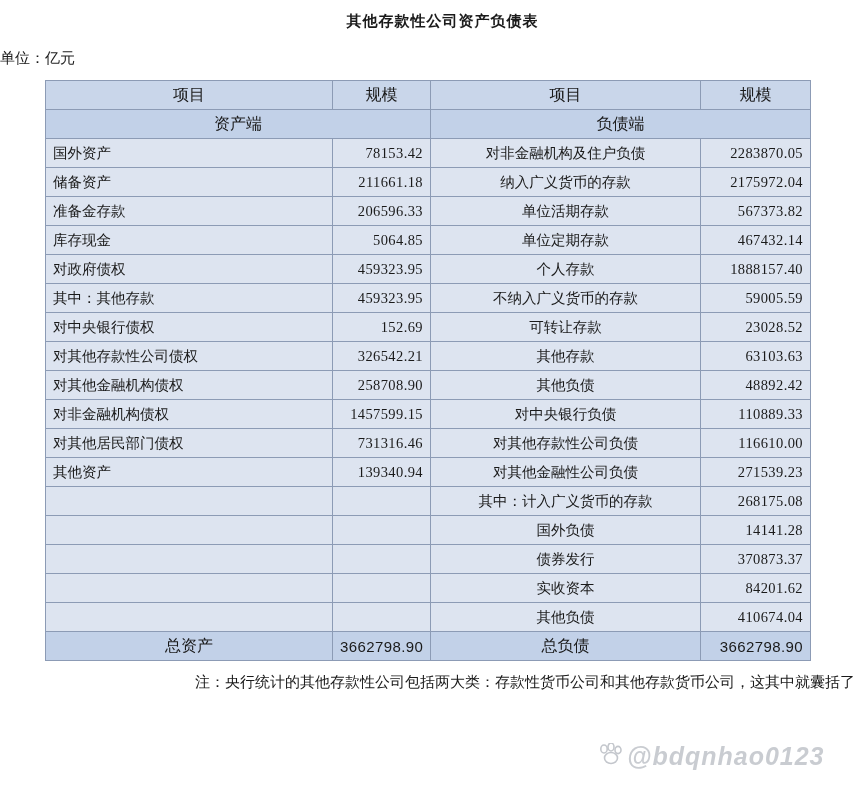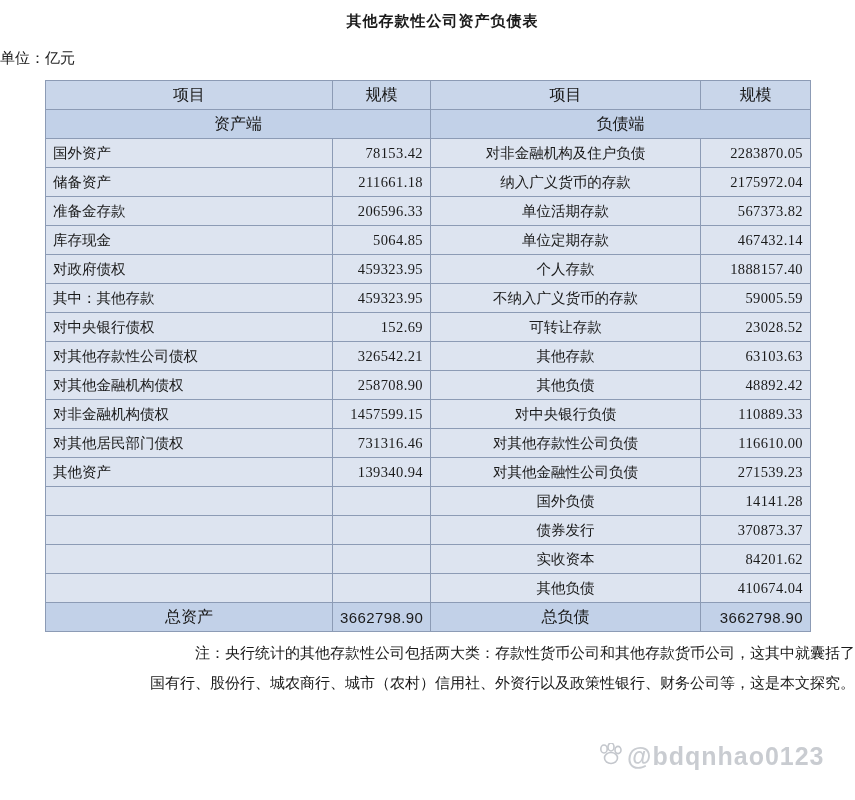--- a/index.html
+++ b/index.html
@@ -133,20 +133,21 @@
     font-size: 25px;
     font-weight: bold;
     font-family: "Liberation Sans", sans-serif;
     color: rgba(120, 128, 140, 0.40);
     letter-spacing: 1px;
     white-space: nowrap;
     pointer-events: none;
     display: flex;
     align-items: center;
     gap: 3px;
+    font-style: italic;
   }
   .watermark svg { opacity: 0.45; }
 </style>
 </head>
 <body>
 
 <div class="page">
 
   <div class="doc-title">其他存款性公司资产负债表</div>
 
@@ -241,20 +242,26 @@
           </tr>
           <tr>
             <td class="cell-item">其他资产</td>
             <td class="cell-val">139340.94</td>
             <td class="cell-item-c">对其他金融性公司负债</td>
             <td class="cell-val">271539.23</td>
           </tr>
           <tr>
             <td class="cell-item"></td>
             <td class="cell-val"></td>
+            <td class="cell-item-c">其中：计入广义货币的存款</td>
+            <td class="cell-val">268175.08</td>
+          </tr>
+          <tr>
+            <td class="cell-item"></td>
+            <td class="cell-val"></td>
             <td class="cell-item-c">国外负债</td>
             <td class="cell-val">14141.28</td>
           </tr>
           <tr>
             <td class="cell-item"></td>
             <td class="cell-val"></td>
             <td class="cell-item-c">债券发行</td>
             <td class="cell-val">370873.37</td>
           </tr>
           <tr>
@@ -277,21 +284,20 @@
           <td class="cell-item-c">总负债</td>
           <td class="cell-val">3662798.90</td>
         </tr>
       </tfoot>
     </table>
   </div>
 
 
   <div class="note-block">
     <div>注：央行统计的其他存款性公司包括两大类：存款性货币公司和其他存款货币公司，这其中就囊括了</div>
-    <div class="noindent">国有行、股份行、城农商行、城市（农村）信用社、外资行以及政策性银行、财务公司等，这是本文探究。</div>
   </div>
 
   <div class="watermark">
     <span>
       <svg width="26" height="22" viewBox="0 0 26 22" aria-hidden="true">
         <ellipse cx="6" cy="6" rx="3.2" ry="4" fill="none" stroke="#7c838f" stroke-width="1.6"></ellipse>
         <ellipse cx="13" cy="4" rx="3" ry="4" fill="none" stroke="#7c838f" stroke-width="1.6"></ellipse>
         <ellipse cx="20" cy="7" rx="3" ry="3.6" fill="none" stroke="#7c838f" stroke-width="1.6"></ellipse>
         <ellipse cx="13" cy="15" rx="6.5" ry="5.5" fill="none" stroke="#7c838f" stroke-width="1.6"></ellipse>
       </svg>

